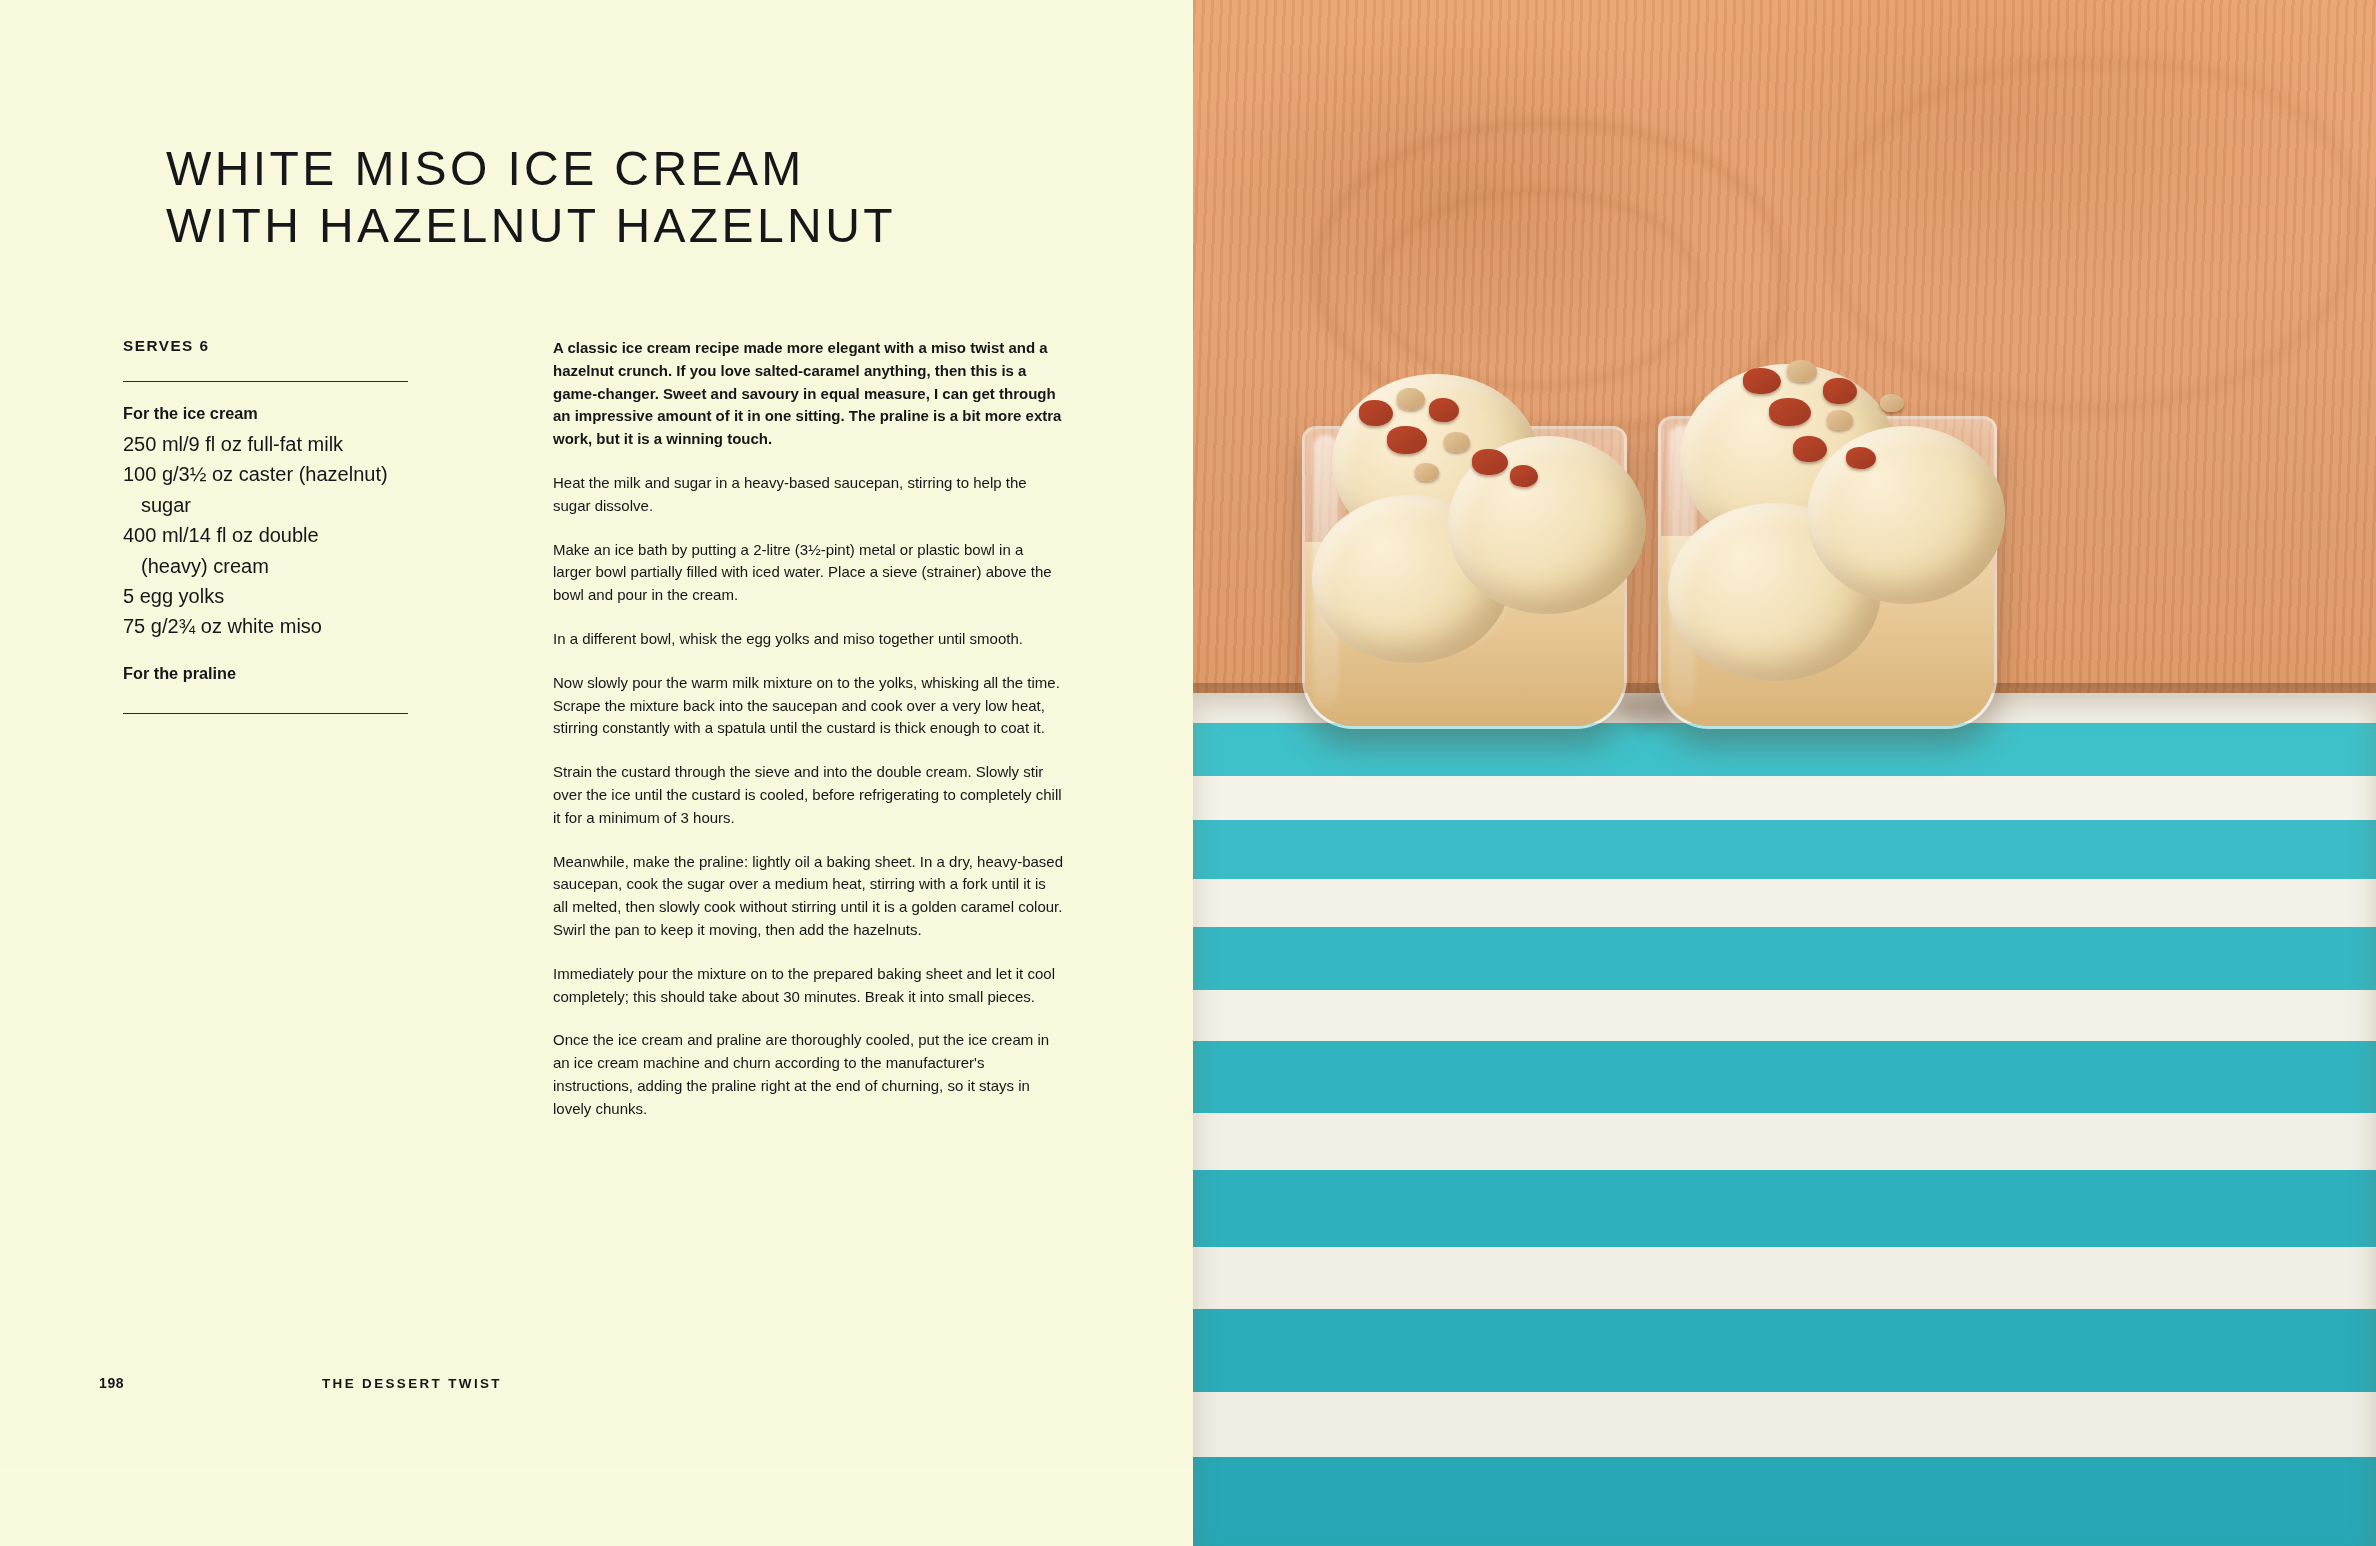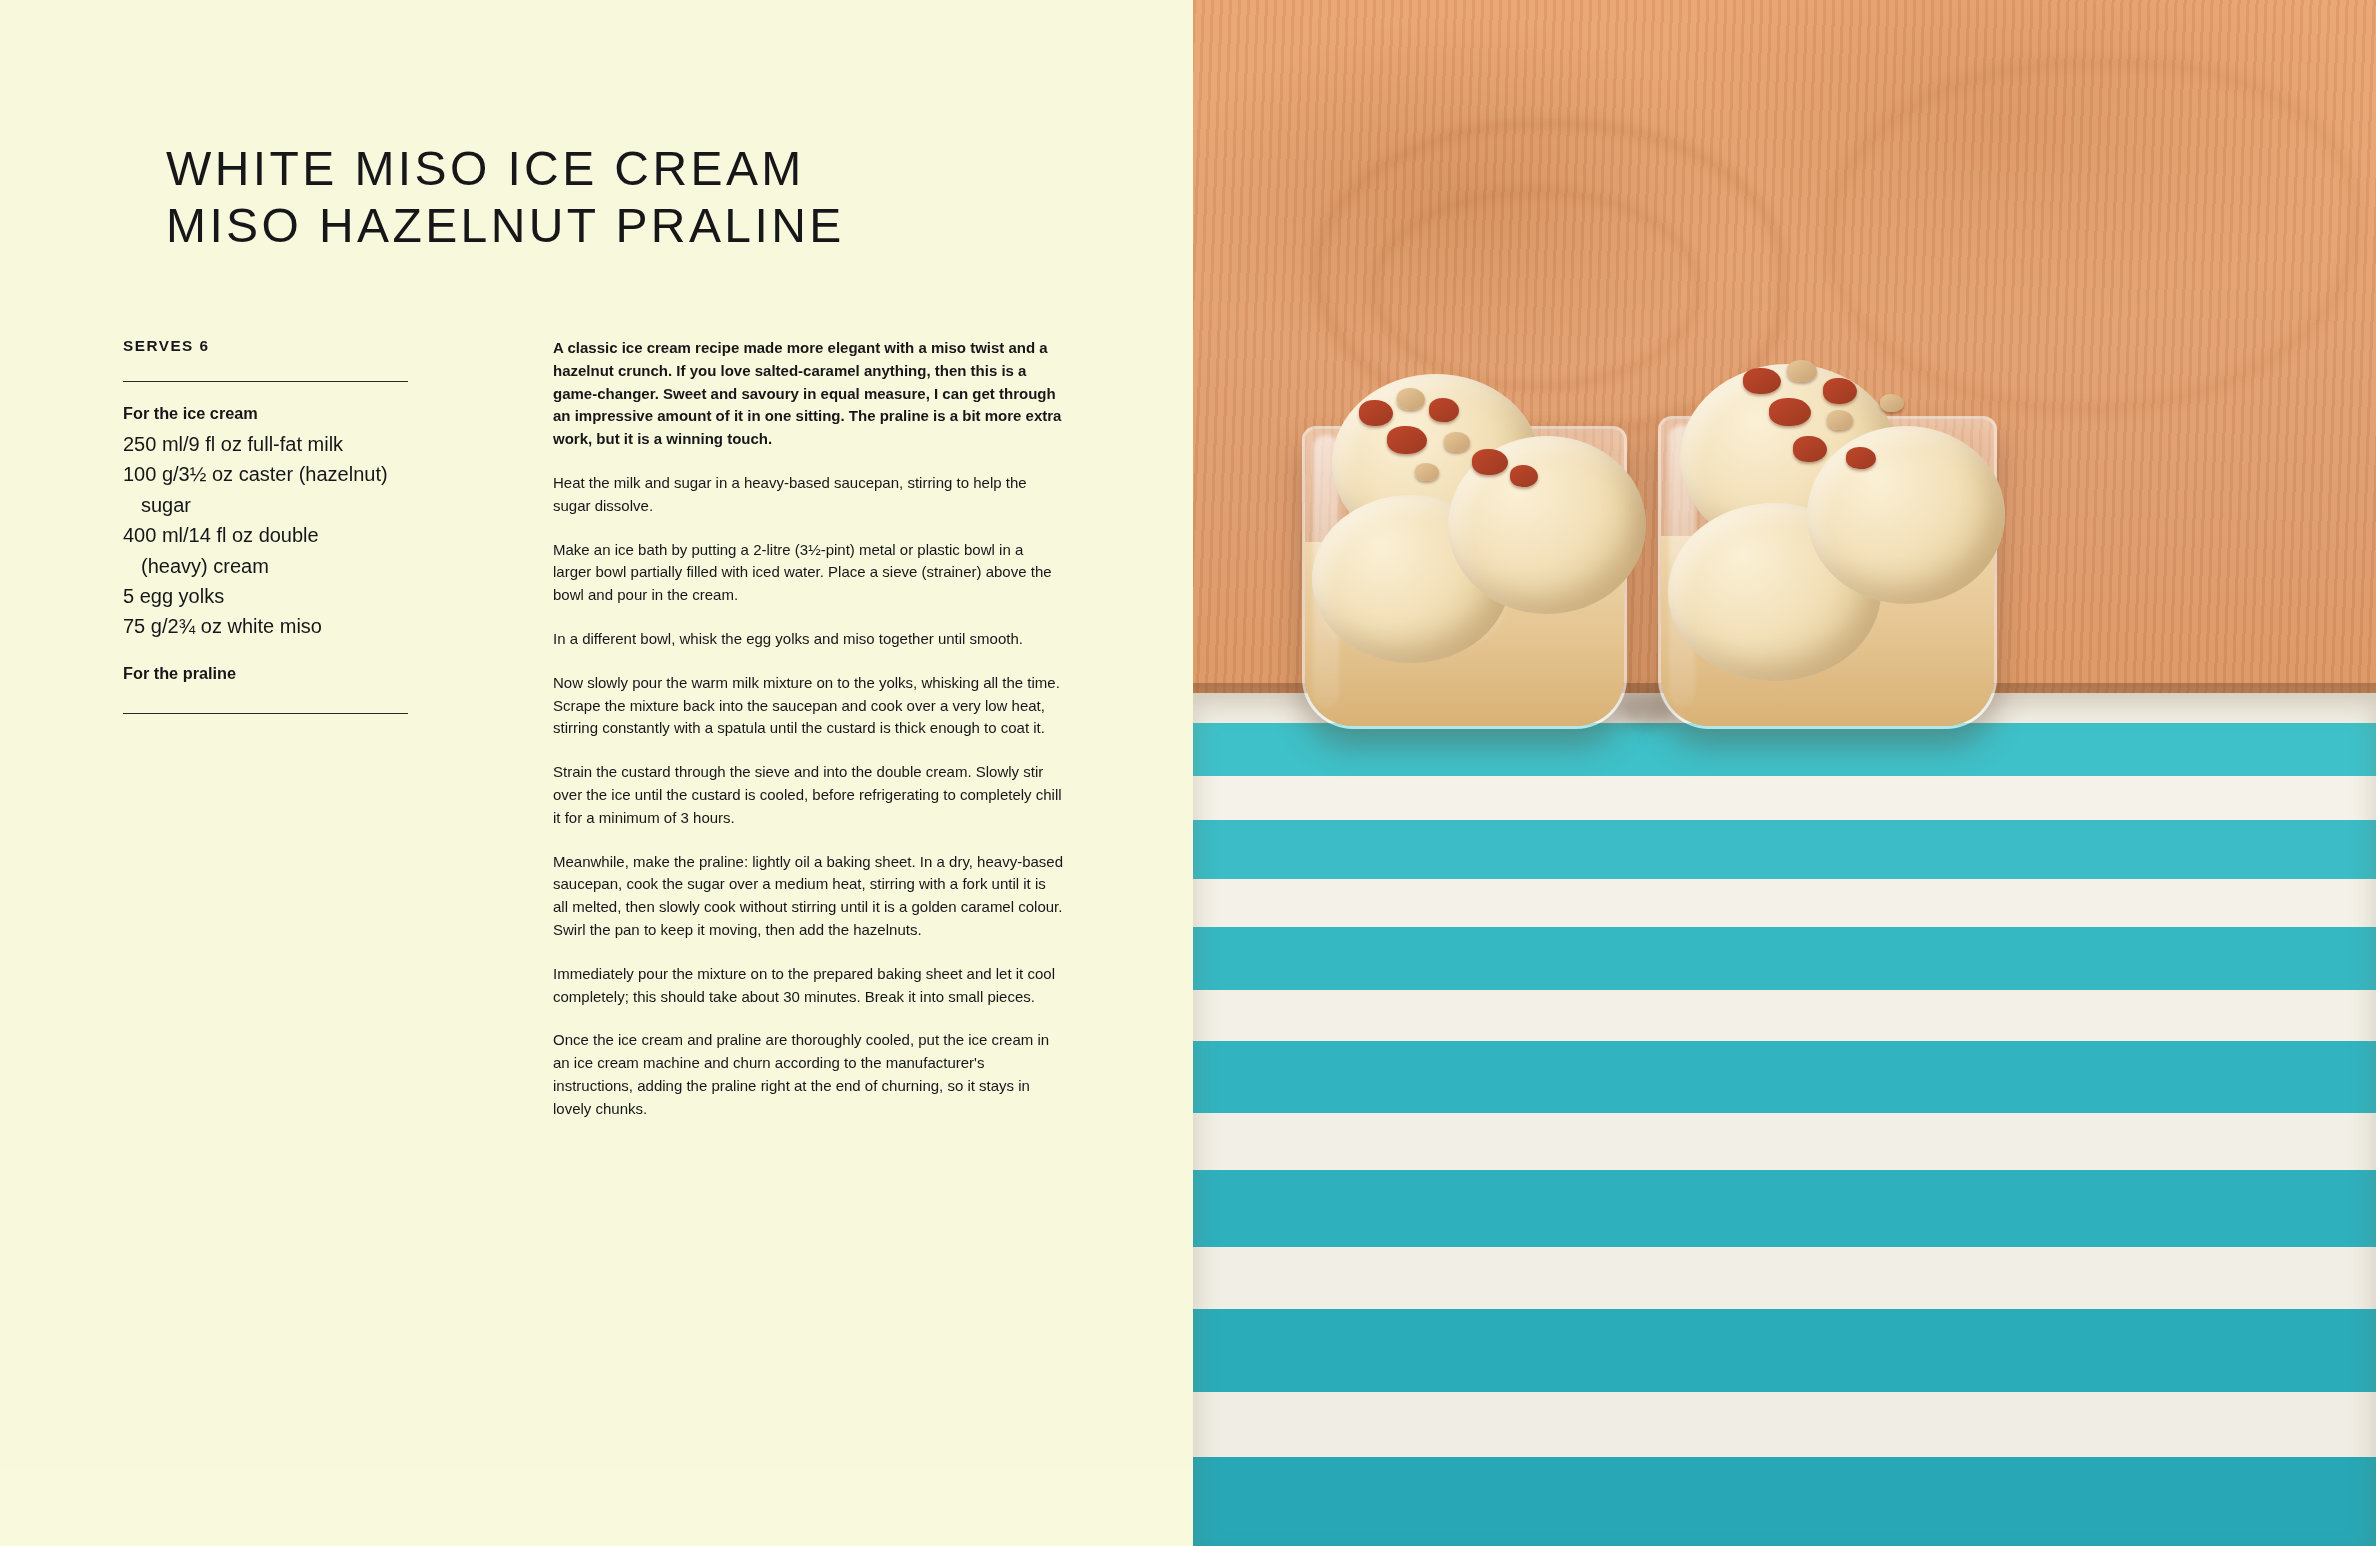--- a/index.html
+++ b/index.html
@@ -301,21 +301,21 @@
 </style>
 </head>
 <body>
 
 <div class="page">
 
   <div class="text-page">
 
     <h1 class="recipe-title">
       <span class="line">WHITE MISO ICE CREAM</span>
-      <span class="line">MISO HAZELNUT PRALINE</span>
+      <span class="line">WITH HAZELNUT HAZELNUT</span>
     </h1>
 
     <div class="columns">
 
       <div class="col-ingredients">
         <div class="serves">SERVES 6</div>
         <div class="rule"></div>
 
         <div class="ing-group">
           <div class="ing-heading">For the ice cream</div>
@@ -343,20 +343,24 @@
         <p>Make an ice bath by putting a 2-litre (3½-pint) metal or plastic bowl in a larger bowl partially filled with iced water. Place a sieve (strainer) above the bowl and pour in the cream.</p>
         <p>In a different bowl, whisk the egg yolks and miso together until smooth.</p>
         <p>Now slowly pour the warm milk mixture on to the yolks, whisking all the time. Scrape the mixture back into the saucepan and cook over a very low heat, stirring constantly with a spatula until the custard is thick enough to coat it.</p>
         <p>Strain the custard through the sieve and into the double cream. Slowly stir over the ice until the custard is cooled, before refrigerating to completely chill it for a minimum of 3 hours.</p>
         <p>Meanwhile, make the praline: lightly oil a baking sheet. In a dry, heavy-based saucepan, cook the sugar over a medium heat, stirring with a fork until it is all melted, then slowly cook without stirring until it is a golden caramel colour. Swirl the pan to keep it moving, then add the hazelnuts.</p>
         <p>Immediately pour the mixture on to the prepared baking sheet and let it cool completely; this should take about 30 minutes. Break it into small pieces.</p>
         <p>Once the ice cream and praline are thoroughly cooled, put the ice cream in an ice cream machine and churn according to the manufacturer's instructions, adding the praline right at the end of churning, so it stays in lovely chunks.</p>
       </div>
     </div>
 
+    <div class="footer">
+      <div class="page-number">198</div>
+      <div class="chapter-name">THE DESSERT TWIST</div>
+    </div>
   </div>
 
   <div class="photo-page">
     <div class="wood"></div>
     <div class="wood-grain-1"></div>
     <div class="wood-grain-2"></div>
     <div class="wood-grain-3"></div>
 
     <div class="cloth-shadow"></div>
     <div class="cloth"></div>

